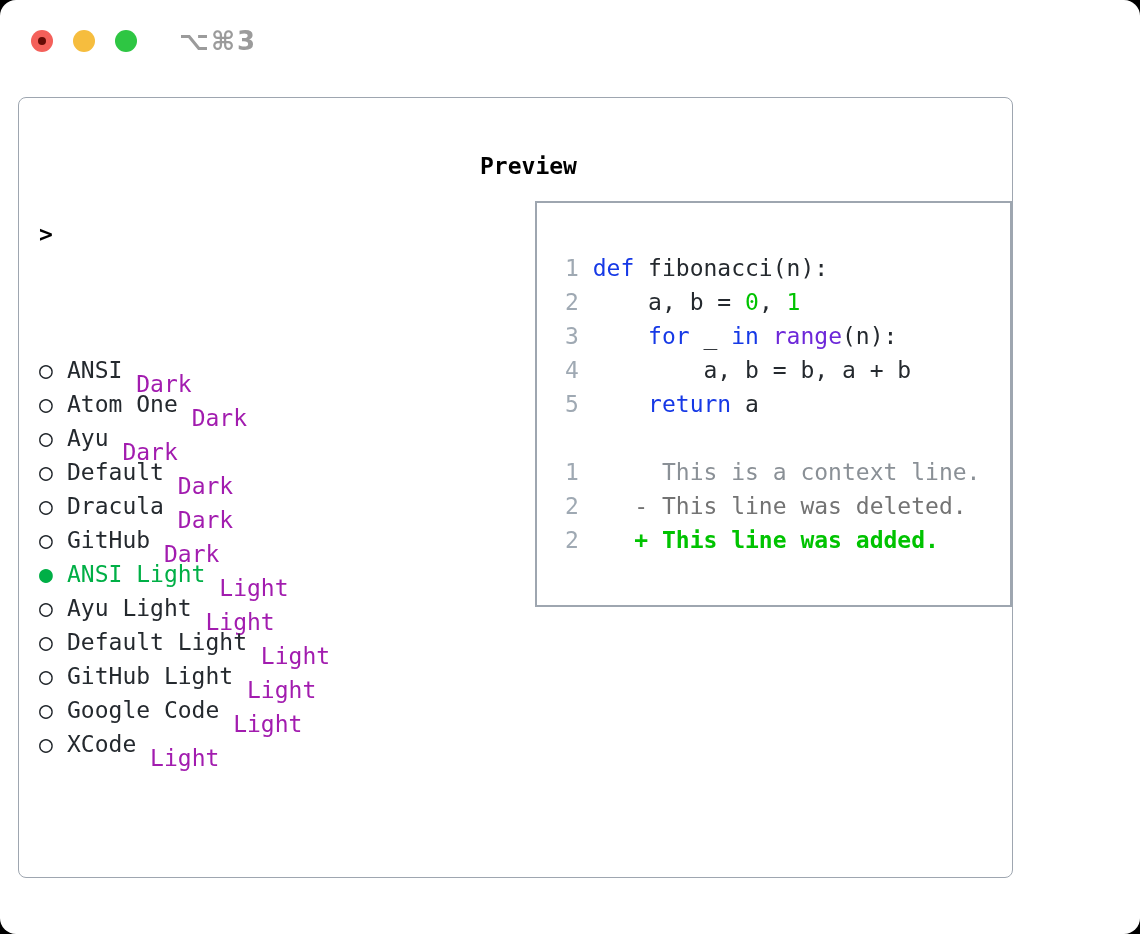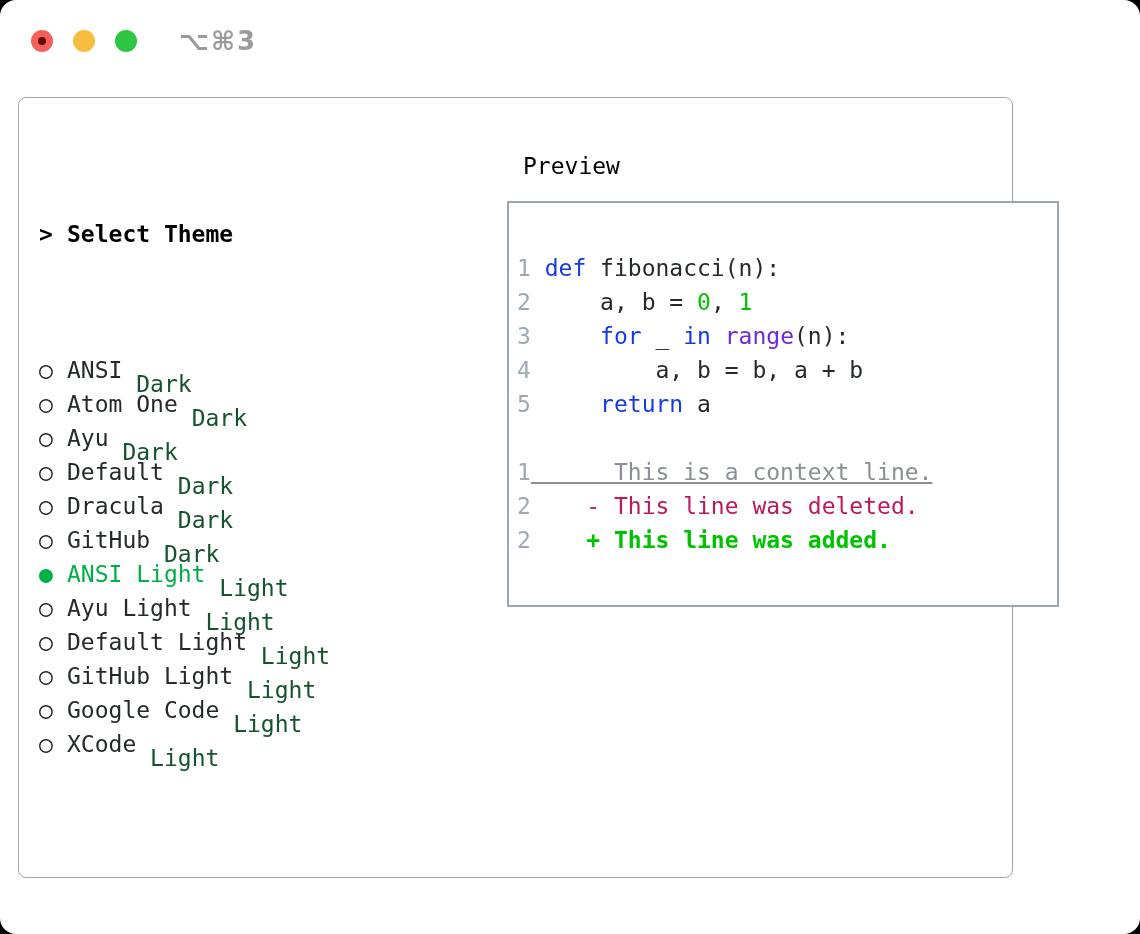--- a/index.html
+++ b/index.html
@@ -24,62 +24,62 @@
     position:absolute;left:18px;top:97px;width:995px;height:781px;
     border:1.5px solid #9EA6B0;border-radius:8px;box-sizing:border-box;background:#fff;
   }
   .left-col{
     position:absolute;left:20px;top:51px;width:450px;
     font-size:23px;line-height:34px;color:#24292E;white-space:pre;
   }
   .row{display:flex;height:34px;align-items:center;white-space:pre;}
   .cell-icon{display:inline-block;width:28px;flex:0 0 28px;}
   .bold{font-weight:bold;color:#000;}
-  .muted{color:#14532d;margin-top:28px;}
+  .muted{color:#a21caf;margin-top:28px;}
   .sel{color:#00AF46;}
   .row-gap{height:34px;}
   
   .preview-label{
-    position:absolute;left:504px;top:51px;height:34px;line-height:34px;
-    font-size:23px;font-weight:normal;color:#000;
+    position:absolute;left:461px;top:51px;height:34px;line-height:34px;
+    font-size:23px;font-weight:bold;color:#000;
   }
   .preview-box{
-    position:absolute;left:488px;top:103px;width:552px;height:406px;
+    position:absolute;left:516px;top:103px;width:477px;height:406px;
     border:2px solid #9EA6B0;box-sizing:border-box;background:#fff;
-    padding:48px 0 0 8px;font-size:23px;line-height:34px;white-space:pre;overflow:hidden;
+    padding:48px 0 0 28px;font-size:23px;line-height:34px;white-space:pre;overflow:hidden;
   }
   .code-line{height:34px;white-space:pre;}
   .pl{color:#24292E;}
   .ln{color:#9FA9B3;}
   .kw{color:#1639E6;}
   .fn{color:#6d28d9;}
   .num{color:#00C300;}
-  .ctx{color:#8A9096;text-decoration:underline;}
-  .del{color:#be185d;}
+  .ctx{color:#8A9096;}
+  .del{color:#737373;}
   .add{color:#00C300;font-weight:bold;}
 </style>
 </head>
 <body>
 
 <div class="page">
 
   <div class="titlebar">
     <span class="tl red">
         <span class="dot"></span>
       </span>
     <span class="tl yellow"></span>
     <span class="tl green"></span>
     <span class="win-title">⌥⌘3</span>
   </div>
 
   <div class="main-box">
 
     <div class="left-col">
       <div class="row">
-        <span class="cell-icon bold">&gt;</span><span class="bold">Select Theme</span>
+        <span class="cell-icon bold">&gt;</span>
       </div>
 
       <div id="theme-list"><div class="row"><span class="cell-icon">○</span><span>ANSI</span><span class="muted"> Dark</span></div><div class="row"><span class="cell-icon">○</span><span>Atom One</span><span class="muted"> Dark</span></div><div class="row"><span class="cell-icon">○</span><span>Ayu</span><span class="muted"> Dark</span></div><div class="row"><span class="cell-icon">○</span><span>Default</span><span class="muted"> Dark</span></div><div class="row"><span class="cell-icon">○</span><span>Dracula</span><span class="muted"> Dark</span></div><div class="row"><span class="cell-icon">○</span><span>GitHub</span><span class="muted"> Dark</span></div><div class="row"><span class="cell-icon sel">●</span><span class="sel">ANSI Light</span><span class="muted"> Light</span></div><div class="row"><span class="cell-icon">○</span><span>Ayu Light</span><span class="muted"> Light</span></div><div class="row"><span class="cell-icon">○</span><span>Default Light</span><span class="muted"> Light</span></div><div class="row"><span class="cell-icon">○</span><span>GitHub Light</span><span class="muted"> Light</span></div><div class="row"><span class="cell-icon">○</span><span>Google Code</span><span class="muted"> Light</span></div><div class="row"><span class="cell-icon">○</span><span>XCode</span><span class="muted"> Light</span></div></div>
 
       <div class="row-gap"></div>
 
       
 
       
 

